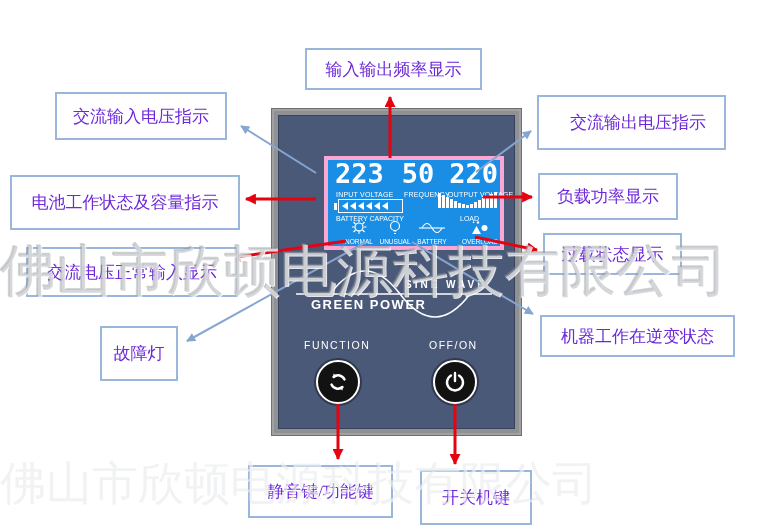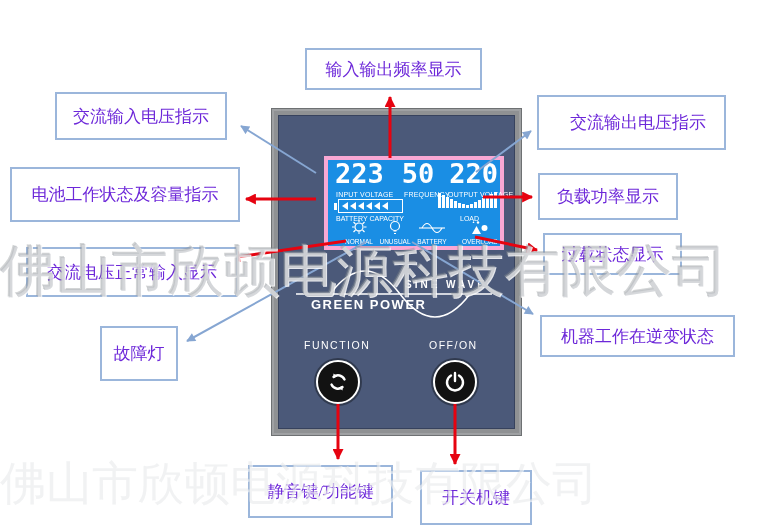--- a/index.html
+++ b/index.html
@@ -56,21 +56,21 @@
              display:flex;align-items:center;justify-content:center;
              box-shadow:0 0 0 2px rgba(0,0,0,0.35);}
   .fn-btn{left:316px;top:360px;} .pw-btn{left:433px;top:360px;}
 
   
   .callout{position:absolute;background:#fff;border:2px solid var(--box-border);z-index:30;
            display:flex;align-items:center;justify-content:center;
            font-family:"Liberation Serif",serif;font-size:17px;color:#6d28d9;white-space:nowrap;}
   .b-freq{left:305px;top:48px;width:173px;height:38px;}
   .b-acin{left:55px;top:92px;width:168px;height:44px;}
-  .b-batt{left:10px;top:167px;width:226px;height:51px;}
+  .b-batt{left:10px;top:175px;width:226px;height:51px;}
   .b-acnorm{left:8px;top:247px;width:208px;height:46px;margin-left:18px;}
   .b-fault{left:100px;top:326px;width:74px;height:51px;}
   .b-acout{left:537px;top:95px;width:172px;height:51px;padding-left:13px;}
   .b-load{left:538px;top:173px;width:136px;height:43px;}
   .b-over{left:543px;top:233px;width:135px;height:38px;}
   .b-inv{left:540px;top:315px;width:191px;height:38px;}
   .b-mute{left:248px;top:465px;width:141px;height:49px;}
   .b-pwr{left:420px;top:470px;width:108px;height:51px;}
 
   

